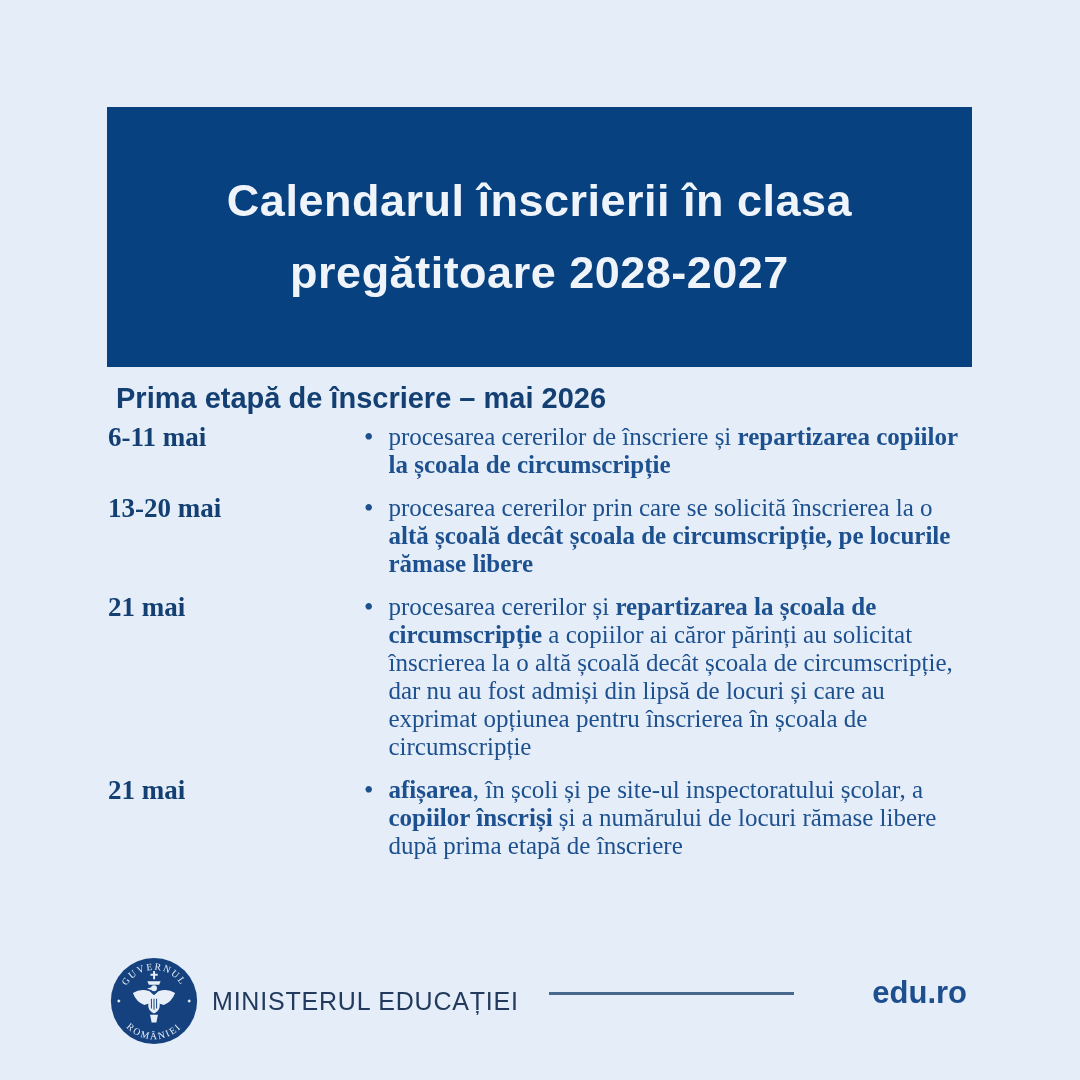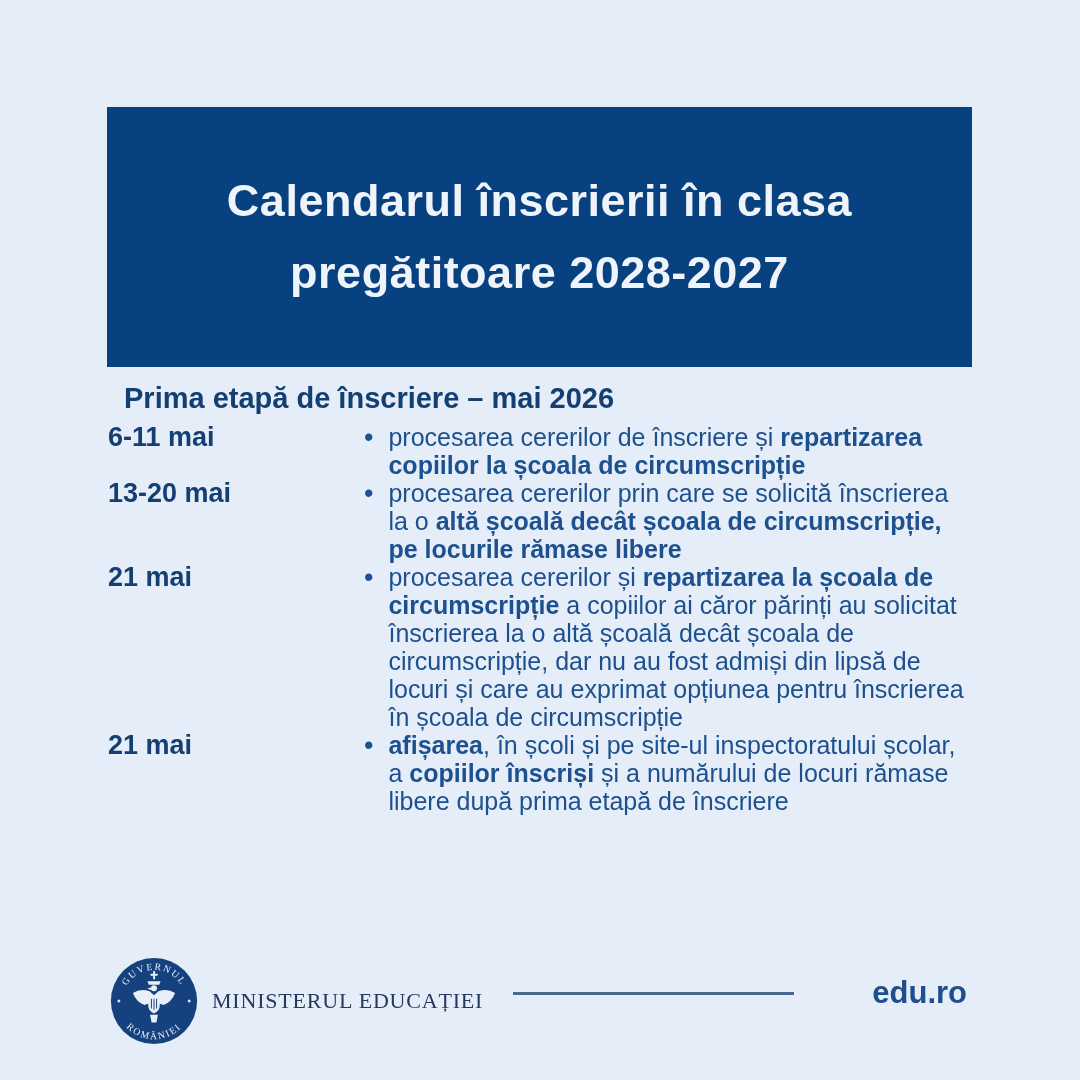--- a/index.html
+++ b/index.html
@@ -29,33 +29,35 @@
     font-size: 45px;
     font-weight: 700;
     line-height: 72px;
     text-align: center;
     letter-spacing: 0.5px;
   }
 
   
   .subtitle {
     position: absolute;
-    left: 124px; top: 358px;
+    left: 116px; top: 358px;
     font-size: 29px;
     font-weight: 700;
     color: var(--subtitle-text, #133f72);
   }
 
   
   .schedule {
     position: absolute;
     left: 108px; top: 423px;
     width: 866px;
     display: flex;
     flex-direction: column;
+    gap: 15px;
+    font-family: Liberation Serif, serif;
   }
   .row { display: flex; align-items: flex-start; }
   .date {
     flex: 0 0 256px;
     font-size: 27px;
     font-weight: 700;
     line-height: 28px;
     color: var(--date-text, #133f72);
   }
   .desc { display: flex; flex: 1; }
@@ -90,22 +92,22 @@
     font-family: "Liberation Serif", "DejaVu Serif", serif;
     font-size: 11px;
     letter-spacing: 2px;
     fill: var(--seal-text, #e9eff8);
   }
   .emblem { fill: var(--seal-text, #e9eff8); }
   .emblem-detail { fill: var(--seal-background, #15427f); }
 
   .ministry {
     margin-left: 14px;
-    font-family: Liberation Serif, serif;
-    font-size: 22px;
+    font-family: Liberation Sans, sans-serif;
+    font-size: 25px;
     line-height: 28px;
     letter-spacing: 0.8px;
     color: var(--ministry-text, #223a5d);
   }
   .ministry span { display: block; }
 
   .divider {
     flex: 1;
     height: 3px;
     margin: 0 30px;

